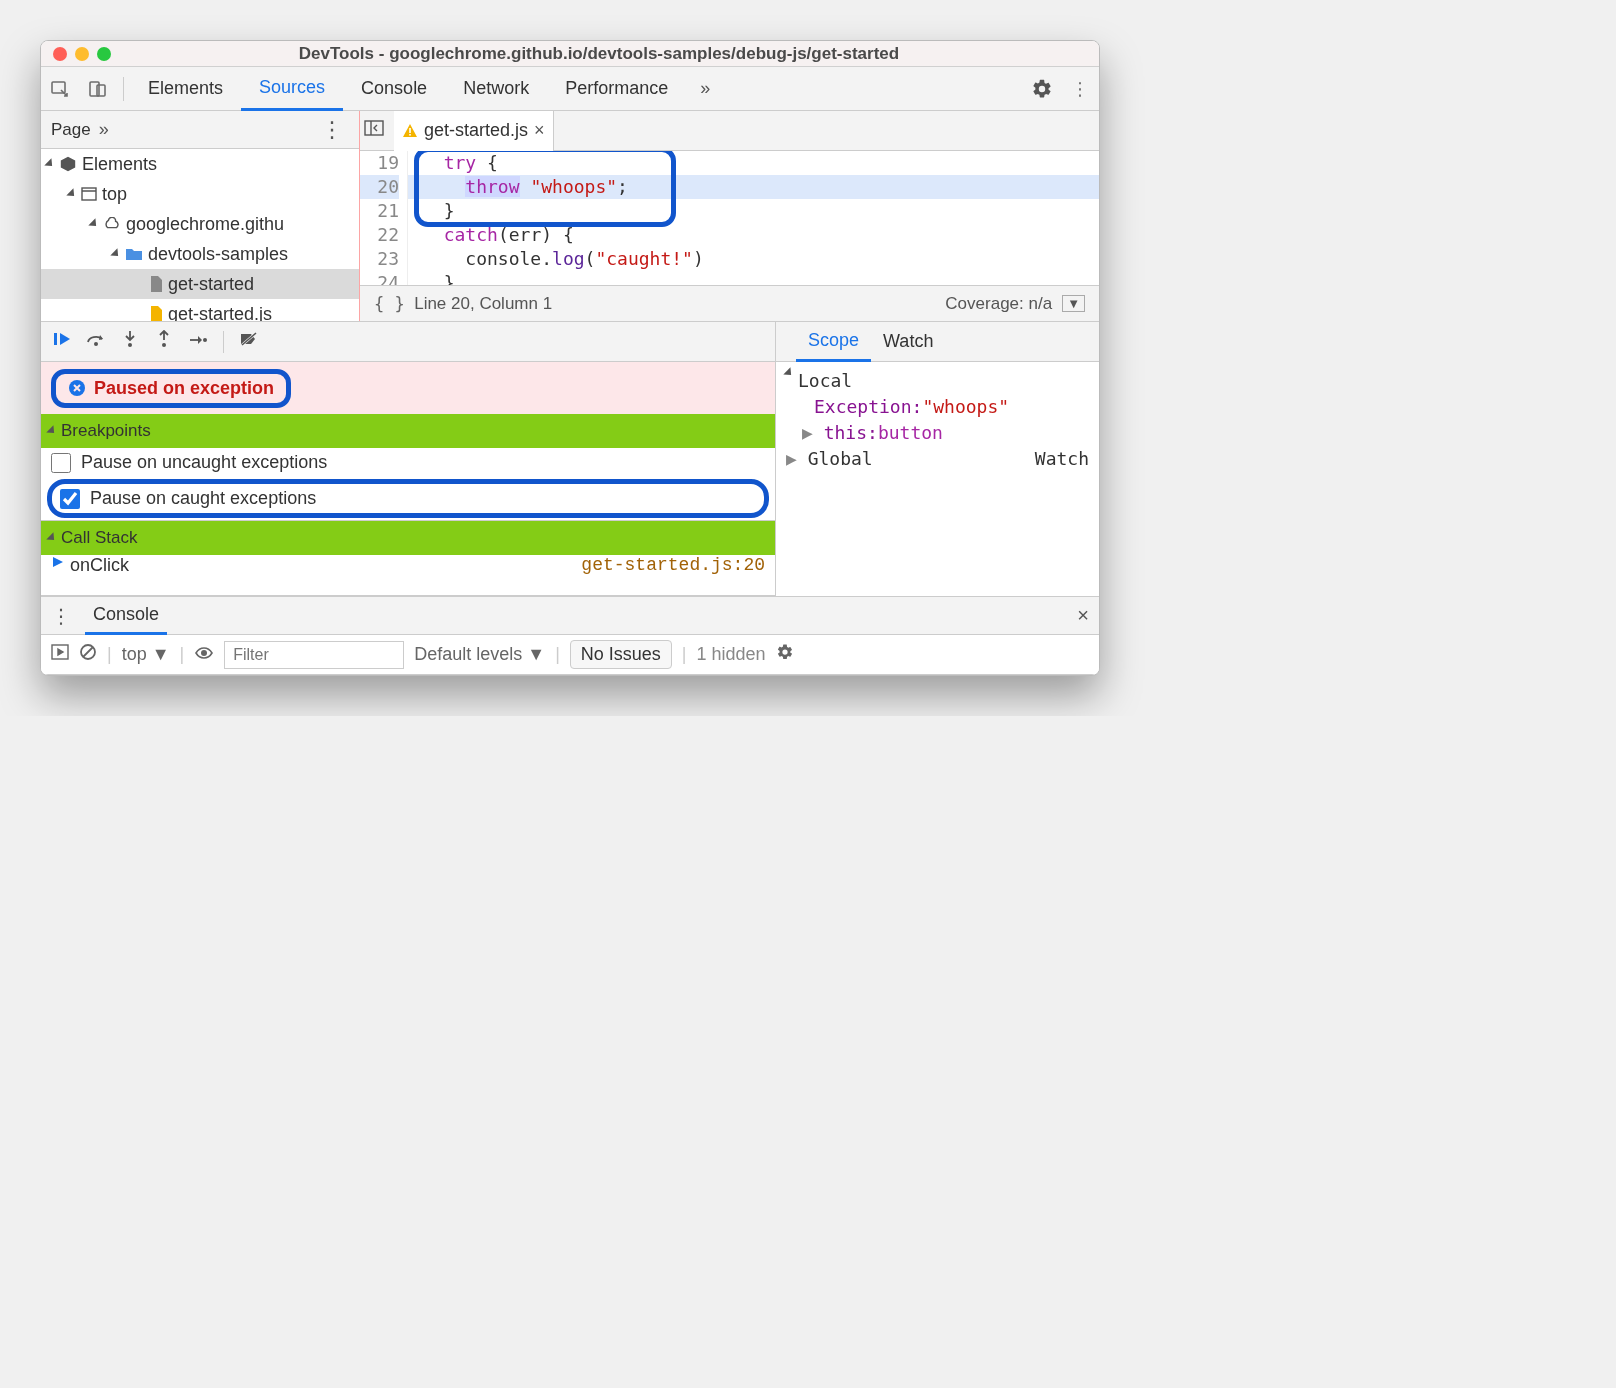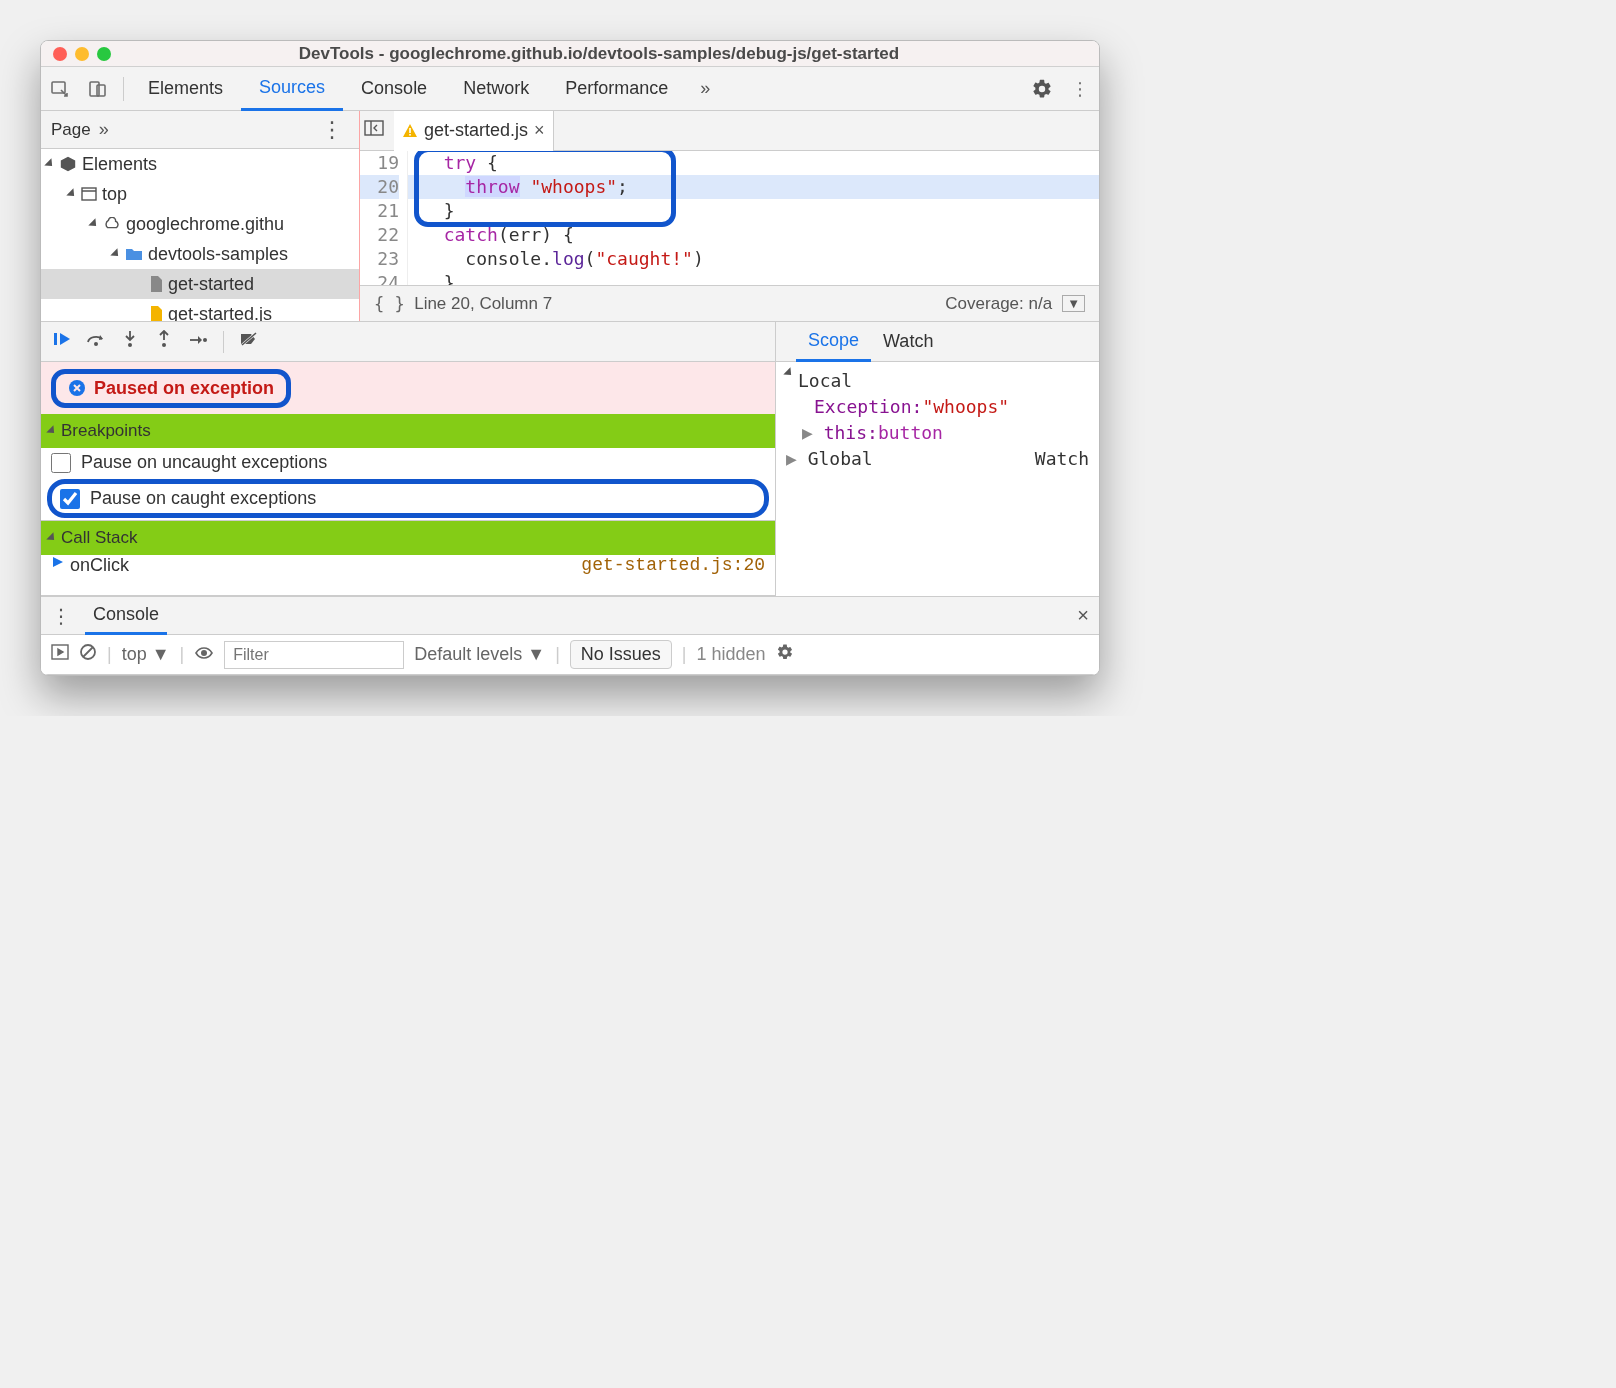--- a/index.html
+++ b/index.html
@@ -184,21 +184,21 @@
         <div class="cline">  <span class="kw">try</span> {</div>
             <div class="cline hl">    <span class="kw" style="background:#cfd7ff">throw</span> <span class="str">"whoops"</span>;</div>
             <div class="cline">  }</div>
             <div class="cline">  <span class="kw">catch</span>(err) {</div>
             <div class="cline">    console.<span class="fn">log</span>(<span class="str">"caught!"</span>)</div>
             <div class="cline">  }</div>
           </div>
       </div>
       <div class="edfoot">
         <span style="font-family:Menlo,monospace;color:#666">{ }</span>&nbsp;&nbsp;
-        <span>Line 20, Column 7</span>
+        <span>Line 20, Column 1</span>
         <span class="r">
           <span>Coverage: n/a</span>
           <span style="border:1px solid #aaa;padding:0 4px;font-size:13px">▼</span>
         </span>
       </div>
     </div>
   </div>
 
   <div class="dbg">
     <div class="dbgleft">

